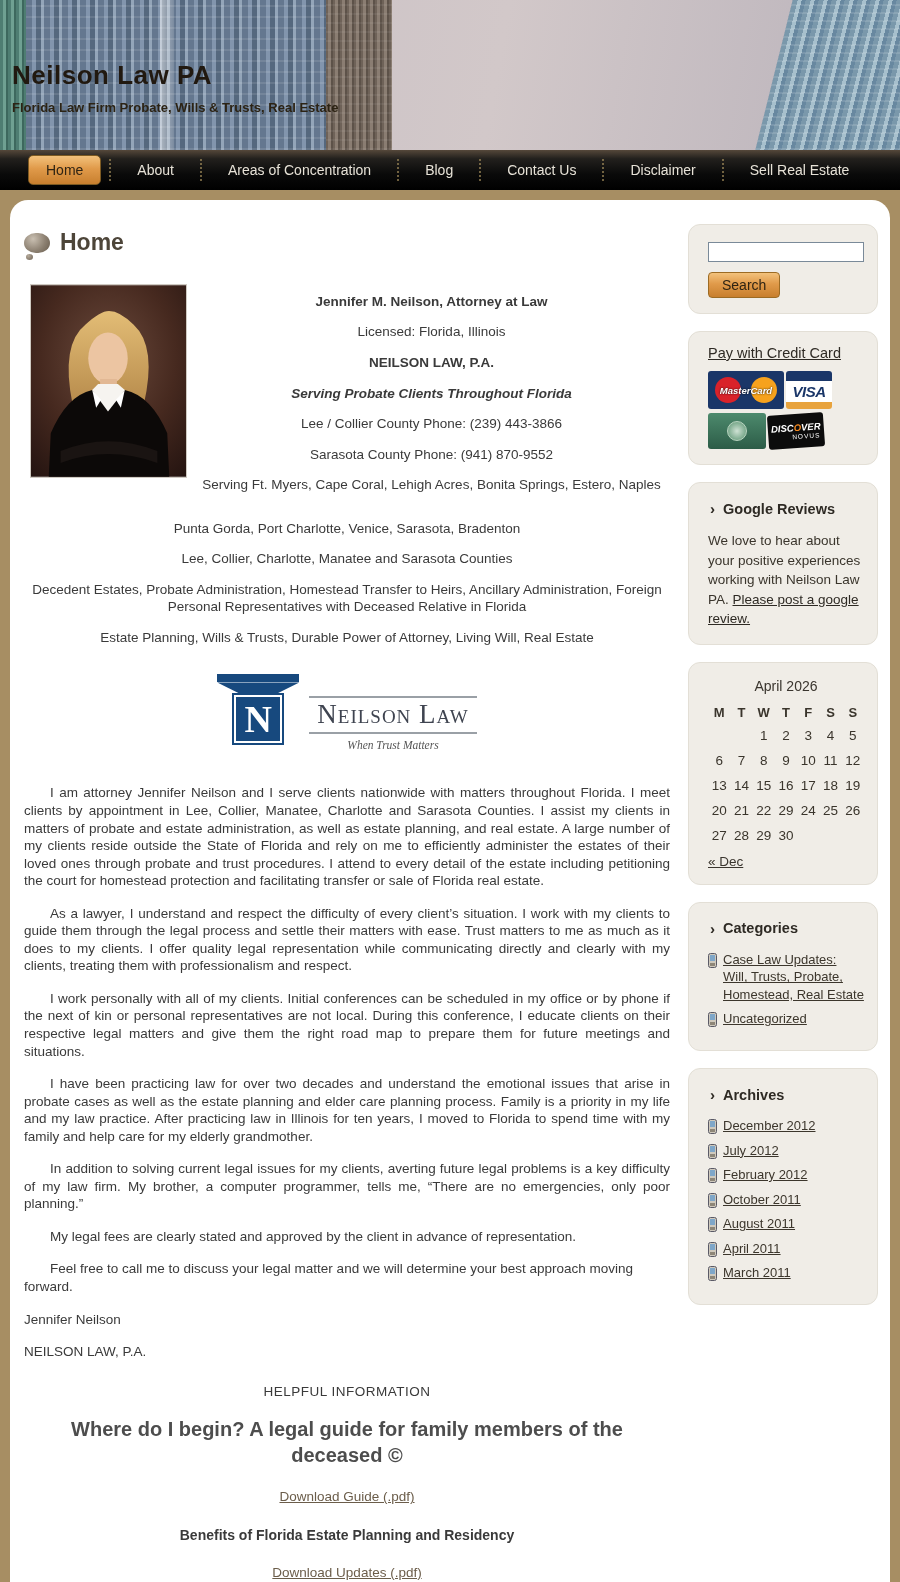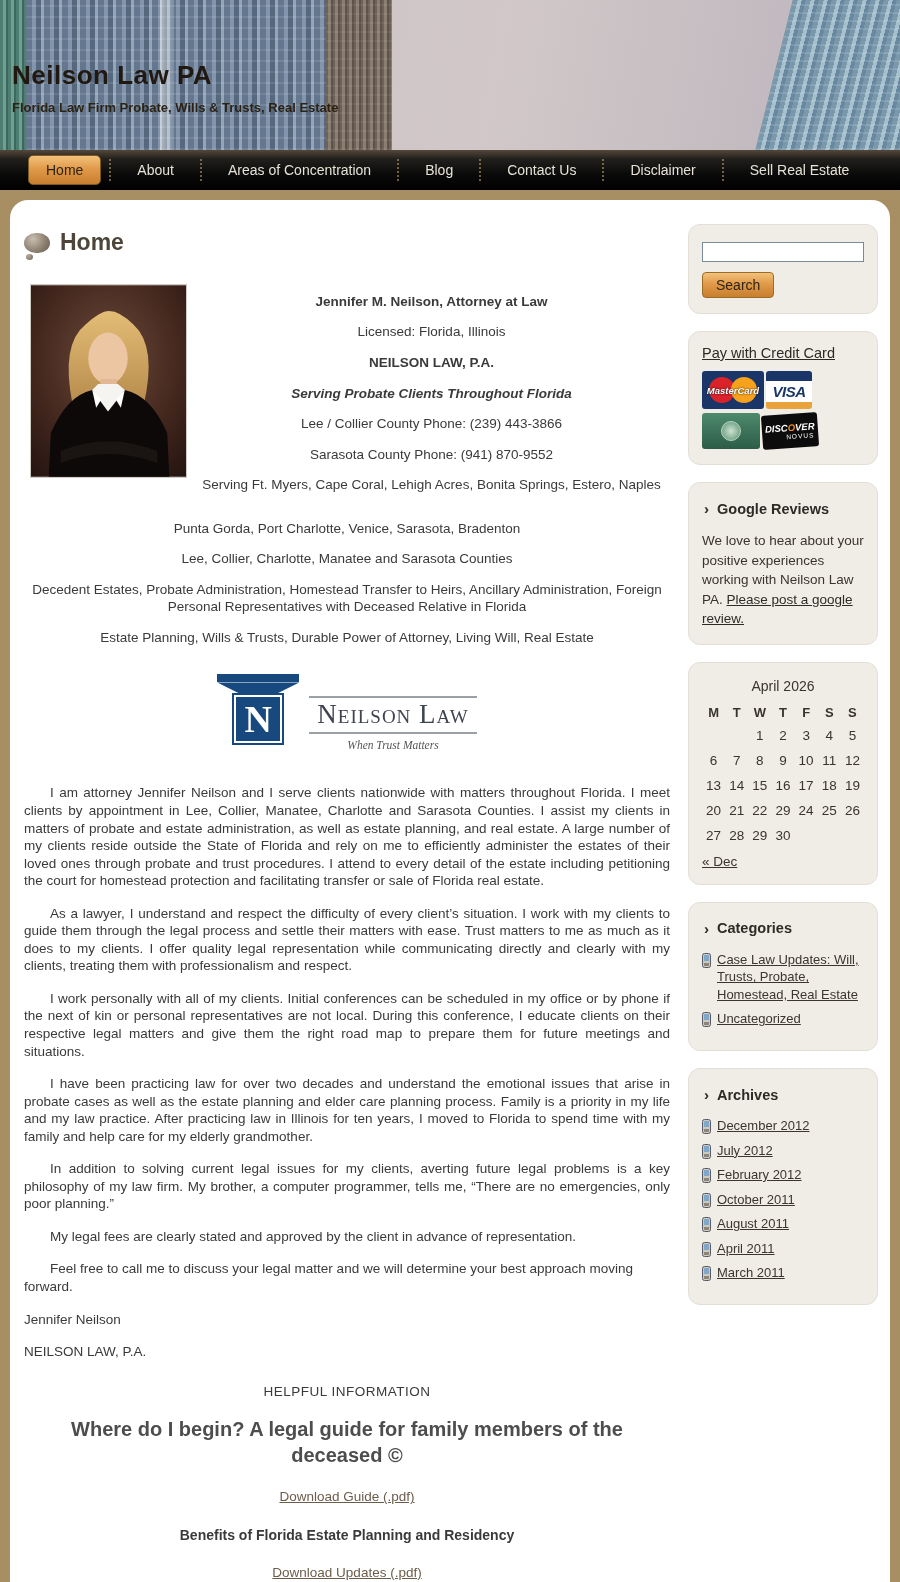--- a/index.html
+++ b/index.html
@@ -81,32 +81,32 @@
   .center { text-align:center; }
   .helpful-header { margin:22px 0 12px 0; letter-spacing:.5px; }
   .guide-title { font-size:20px; font-weight:bold; color:#4d4d4d; text-align:center; margin:16px 10px 20px 10px; }
   .dl-link { color:#6b5d4a; text-decoration:underline; font-size:13.5px; }
   .dl-row { margin:18px 0; }
   .benefits-title { font-weight:bold; font-size:14px; margin:20px 0; }
 
   
   .sidebar { width:190px; flex-shrink:0; font-size:13px; color:#3a352c; }
   .widget { background:#f0ede7; border:1px solid #e3dfd6; border-radius:12px;
-    padding:13px 13px 15px 13px; margin-bottom:17px; }
+    padding:13px 13px 15px 19px; margin-bottom:17px; }
   .w-head { display:flex; align-items:center; gap:8px; font-weight:bold; font-size:14.5px;
     color:#2e2a24; margin:4px 0 14px 2px; }
   .chev { font-weight:bold; font-size:15px; color:#2e2a24; }
   .search-input { width:100%; height:20px; border:1px solid #7a8a99; background:#fff;
     margin:4px 0 10px 0; font-size:12px; padding:0 4px; }
   .search-btn { background:linear-gradient(#f3c27c,#e09a4a 45%,#c87f2e); border:1px solid #9c6b24;
     border-radius:4px; color:#2f2413; font-size:14px; padding:4px 13px; cursor:pointer; }
   .pay-link { color:#2e2a24; font-size:14.5px; text-decoration:underline; }
   .cards { display:flex; flex-wrap:wrap; gap:2px; margin-top:10px; }
   .card { border-radius:3px; position:relative; overflow:hidden; }
-  .card-mc { width:62px; height:38px; background:#1a3668; display:flex; align-items:center; justify-content:center; }
+  .card-mc { width:76px; height:38px; background:#1a3668; display:flex; align-items:center; justify-content:center; }
   .card-mc .circ { position:absolute; width:26px; height:26px; border-radius:50%; top:6px; }
   .card-mc .red { left:7px; background:#d9222a; }
   .card-mc .org { right:7px; background:#f6a21d; }
   .card-mc .mc-txt { position:relative; color:#fff; font-style:italic; font-weight:bold; font-size:9.5px;
     text-shadow:0 0 2px #000; }
   .card-visa { width:46px; height:38px; background:#fff; display:flex; align-items:center; justify-content:center;
     border-top:10px solid #1a3668; border-bottom:7px solid #e8a33d; }
   .visa-txt { color:#1a3668; font-weight:bold; font-style:italic; font-size:15px; letter-spacing:-.5px; }
   .card-amex { width:58px; height:36px; background:linear-gradient(#4d8a6d,#2c5c47); margin-top:2px;
     display:flex; align-items:center; justify-content:center; }
@@ -221,21 +221,21 @@
           <div class="logo-name">Neilson Law</div>
           <div class="logo-tag">When Trust Matters</div>
         </div>
       </div>
     </div>
 
     <p class="para">I am attorney Jennifer Neilson and I serve clients nationwide with matters throughout Florida.  I meet clients by appointment in Lee, Collier, Manatee, Charlotte and Sarasota Counties.  I assist my clients in matters of probate and estate administration, as well as estate planning, and real estate.  A large number of my clients reside outside the State of Florida and rely on me to efficiently administer the estates of their loved ones through probate and trust procedures.  I attend to every detail of the estate including petitioning the court for homestead protection and facilitating transfer or sale of Florida real estate.</p>
     <p class="para">As a lawyer, I understand and respect the difficulty of every client’s situation. I work with my clients to guide them through the legal process and settle their matters with ease.  Trust matters to me as much as it does to my clients. I offer quality legal representation while communicating directly and clearly with my clients, treating them with professionalism and respect.</p>
     <p class="para">I work personally with all of my clients. Initial conferences can be scheduled in my office or by phone if the next of kin or personal representatives are not local.  During this conference, I educate clients on their respective legal matters and give them the right road map to prepare them for future meetings and situations.</p>
     <p class="para">I have been practicing law for over two decades and understand the emotional issues that arise in probate cases as well as the estate planning and elder care planning process.  Family is a priority in my life and my law practice.  After practicing law in Illinois for ten years, I moved to Florida to spend time with my family and help care for my elderly grandmother.</p>
-    <p class="para">In addition to solving current legal issues for my clients, averting future legal problems is a key philosophy of my law firm.  My brother, a computer programmer, tells me, “There are no emergencies, only poor planning.”</p>
+    <p class="para">In addition to solving current legal issues for my clients, averting future legal problems is a key difficulty of my law firm.  My brother, a computer programmer, tells me, “There are no emergencies, only poor planning.”</p>
     <p class="para noj">My legal fees are clearly stated and approved by the client in advance of representation.</p>
     <p class="para noj">Feel free to call me to discuss your legal matter and we will determine your best approach moving forward.</p>
     <p class="sig">Jennifer Neilson</p>
     <p class="sig">NEILSON LAW, P.A.</p>
 
     <p class="center helpful-header">HELPFUL INFORMATION</p>
     <h2 class="guide-title">Where do I begin? A legal guide for family members of the deceased ©</h2>
     <p class="center dl-row"><a class="dl-link">Download Guide (.pdf)</a></p>
     <p class="center benefits-title">Benefits of Florida Estate Planning and Residency</p>
     <p class="center dl-row"><a class="dl-link">Download Updates (.pdf)</a></p>

